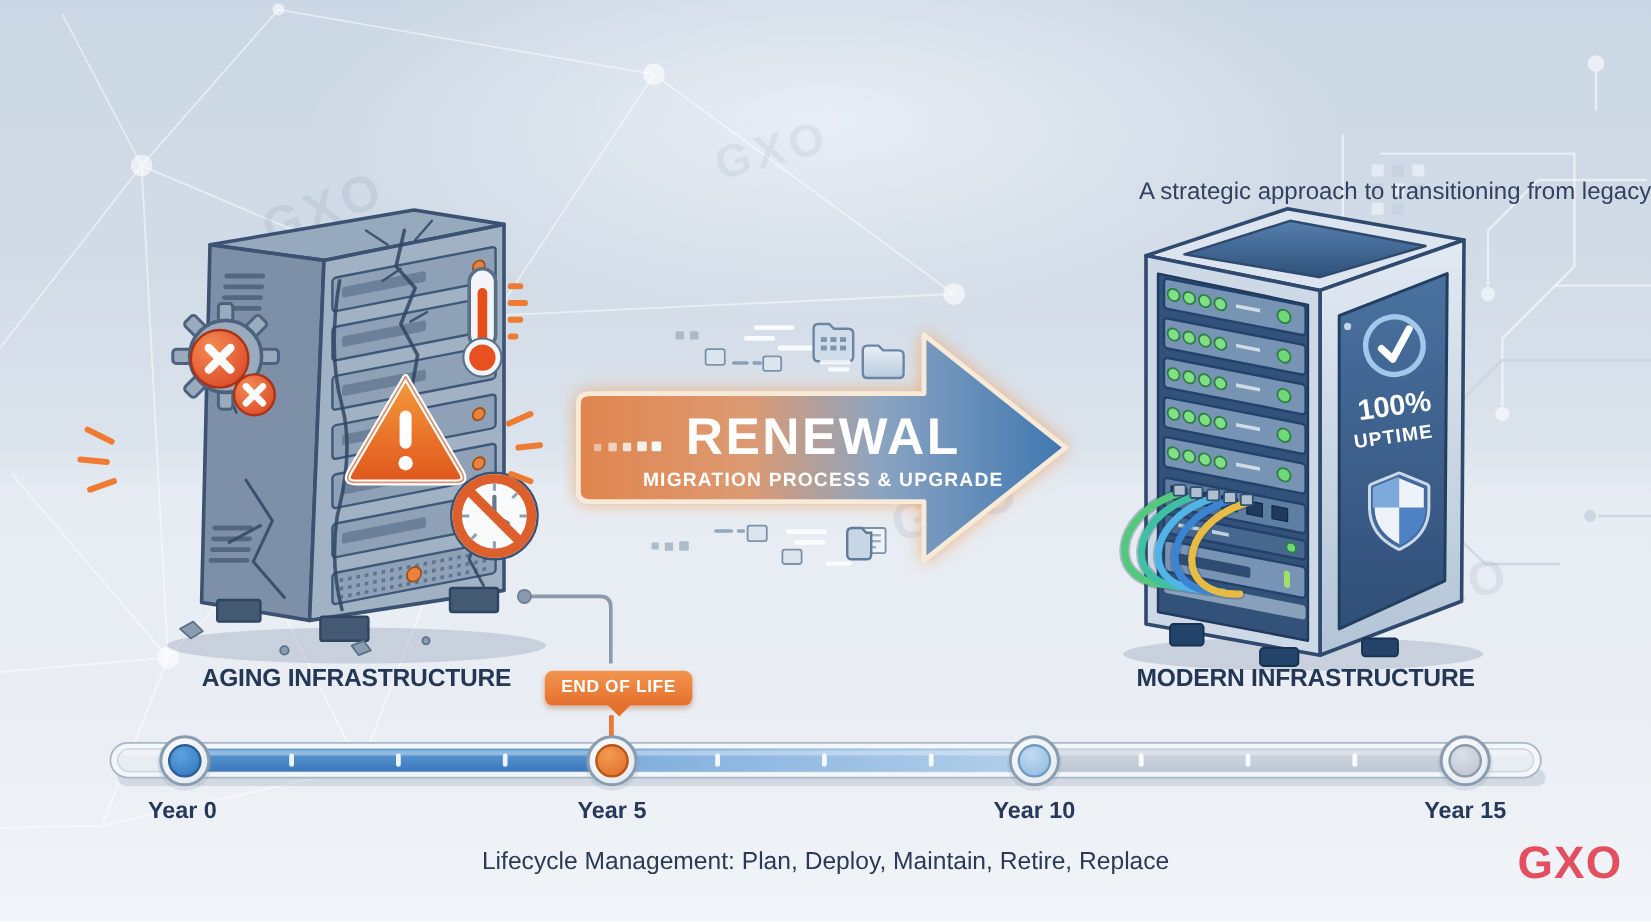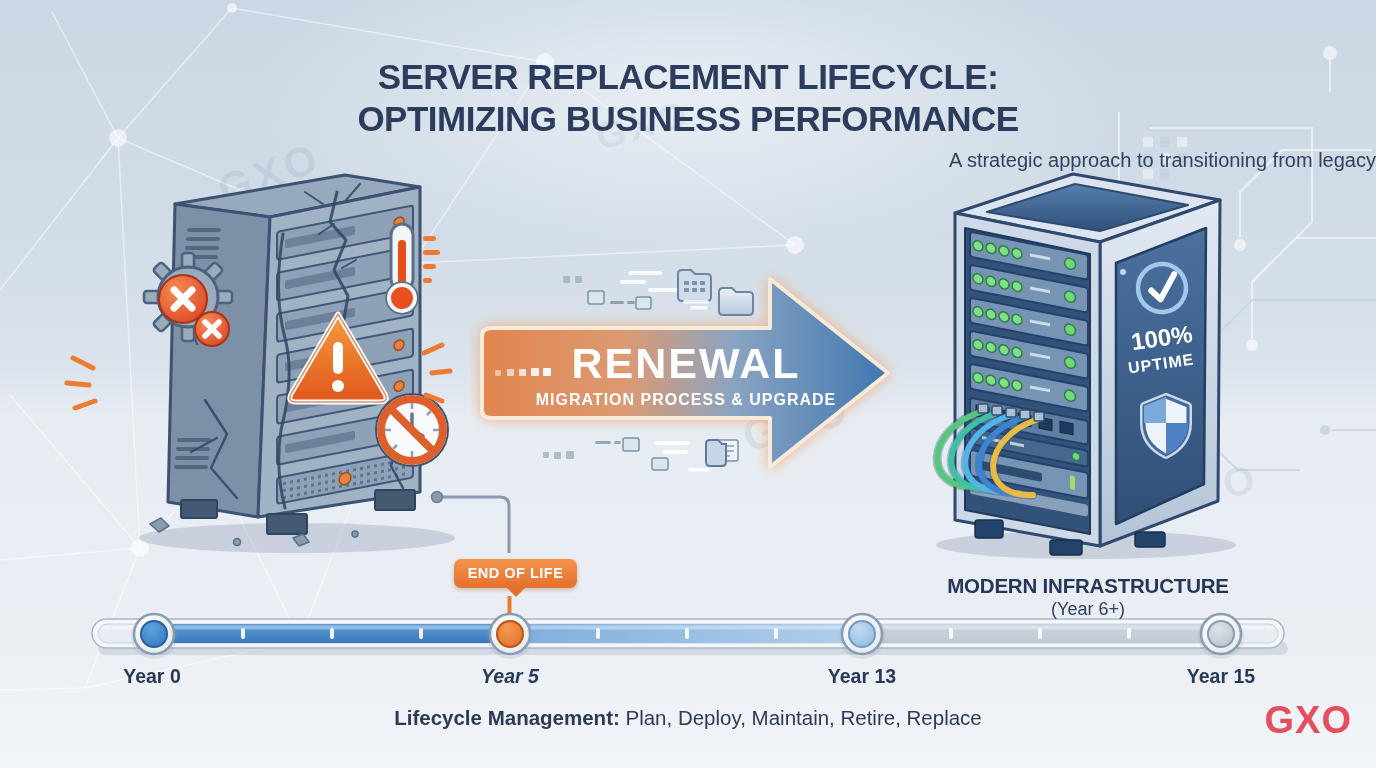--- a/index.html
+++ b/index.html
@@ -10,31 +10,31 @@
     background:radial-gradient(ellipse 620px 240px at 50% 13%,rgba(246,249,252,.65),rgba(246,249,252,0) 70%);}
   svg{position:absolute;display:block;}
   .title{position:absolute;top:56px;left:0;width:1376px;text-align:center;
     color:#2b3c5c;font-weight:bold;font-size:35px;line-height:42px;letter-spacing:-.5px;}
   .subtitle{position:absolute;top:148px;left:0;width:1376px;text-align:right;
     color:#32415f;font-size:20px;line-height:25px;}
   .sect-label{position:absolute;width:330px;text-align:center;color:#243755;}
   .sect-label .big{font-weight:bold;font-size:20.5px;line-height:24px;letter-spacing:-.2px;}
   .sect-label .small{font-size:18px;line-height:23px;color:#2e3f5d;}
   .aging{left:132px;top:554px;}
-  .modern{left:923px;top:554px;margin-top:20px;}
+  .modern{left:923px;top:554px;}
   .eol-badge{position:absolute;left:454px;top:559px;width:123px;height:29px;border-radius:7px;
     background:linear-gradient(180deg,#f2944e,#e5702c);box-shadow:0 2px 4px rgba(160,90,40,.35);
     color:#fff;font-weight:bold;font-size:14.5px;letter-spacing:.5px;text-align:center;line-height:29px;}
   .eol-badge::after{content:"";position:absolute;left:50%;bottom:-9px;transform:translateX(-50%);
     border:10px solid transparent;border-bottom:none;border-top:10px solid #e5702c;}
   .year-label{position:absolute;top:665px;width:120px;text-align:center;
     color:#27395a;font-weight:bold;font-size:19.5px;}
   .footer-line{position:absolute;top:706px;left:0;width:1376px;text-align:center;
     color:#2c3a55;font-size:20.5px;}
-  .footer-line b{font-weight:bold;}
+  .footer-line b{font-weight:normal;}
   .logo{position:absolute;right:24px;top:699px;color:#e44f5f;font-weight:bold;
     font-size:38px;letter-spacing:1px;}
 </style>
 </head>
 <body>
 
 <div class="stage">
 
   <svg width="1376" height="768" viewBox="0 0 1376 768" style="left:0;top:0;">
     <g stroke="rgba(255,255,255,.5)" stroke-width="1.5" fill="none">
@@ -574,38 +574,34 @@
         <circle cx="862" cy="634" r="13" fill="url(#m10)" stroke="#6f9cc4" stroke-width="2"></circle>
       </g>
       <g>
         <circle cx="1221" cy="636" r="23" fill="rgba(130,148,170,.18)"></circle>
         <circle cx="1221" cy="634" r="20" fill="url(#ringGrad)" stroke="#8a9cb0" stroke-width="2.5"></circle>
         <circle cx="1221" cy="634" r="13" fill="url(#m15)" stroke="#8e9aa9" stroke-width="2"></circle>
       </g>
     </g>
   </svg>
 
-  <div class="title">
-    <div>SERVER REPLACEMENT LIFECYCLE:</div>
-    <div>OPTIMIZING BUSINESS PERFORMANCE</div>
-  </div>
   <div class="subtitle">
     <div>A strategic approach to transitioning from legacy</div>
   </div>
 
   <div class="sect-label aging">
+    <div class="big">AGING INFRASTRUCTURE</div>
   </div>
   <div class="sect-label modern">
     <div class="big">MODERN INFRASTRUCTURE</div>
-    <div class="small">(Year 6+)</div>
   </div>
 
   <div class="eol-badge">END OF LIFE</div>
 
   <div class="year-label" style="left:92px;">Year 0</div>
-  <div class="year-label" style="left:450px;font-style:italic;">Year 5</div>
-  <div class="year-label" style="left:802px;">Year 13</div>
+  <div class="year-label" style="left:450px;">Year 5</div>
+  <div class="year-label" style="left:802px;">Year 10</div>
   <div class="year-label" style="left:1161px;">Year 15</div>
 
   <div class="footer-line"><b>Lifecycle Management:</b><span> Plan, Deploy, Maintain, Retire, Replace</span></div>
 
   <div class="logo">GXO</div>
 </div>
 
 </body></html>

